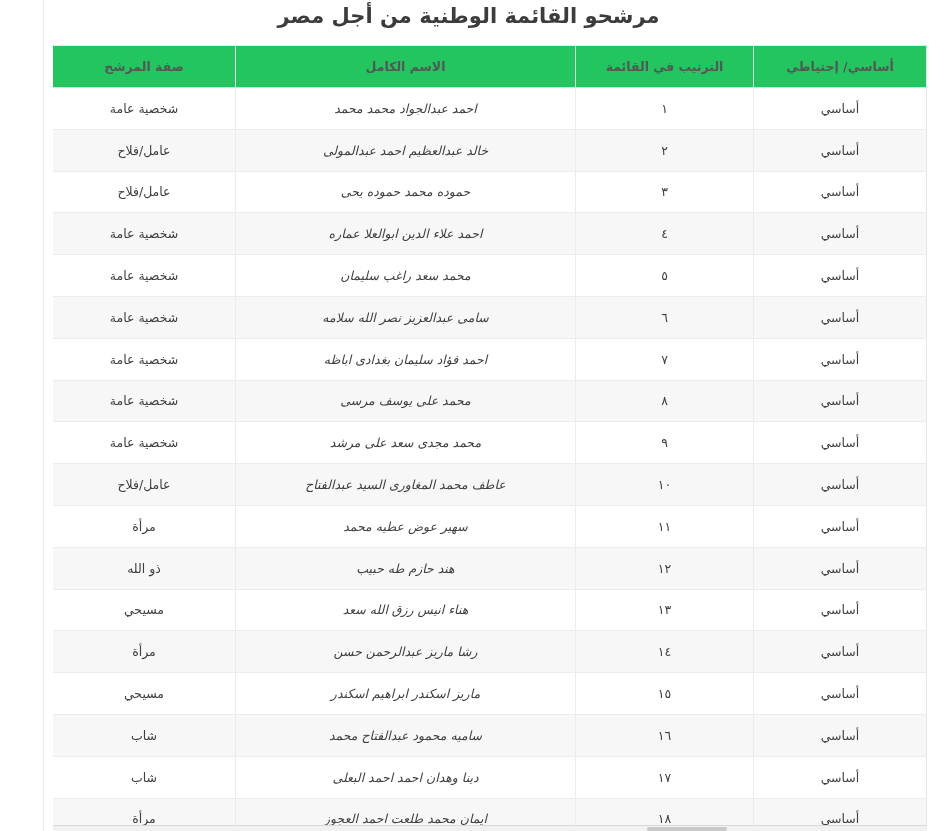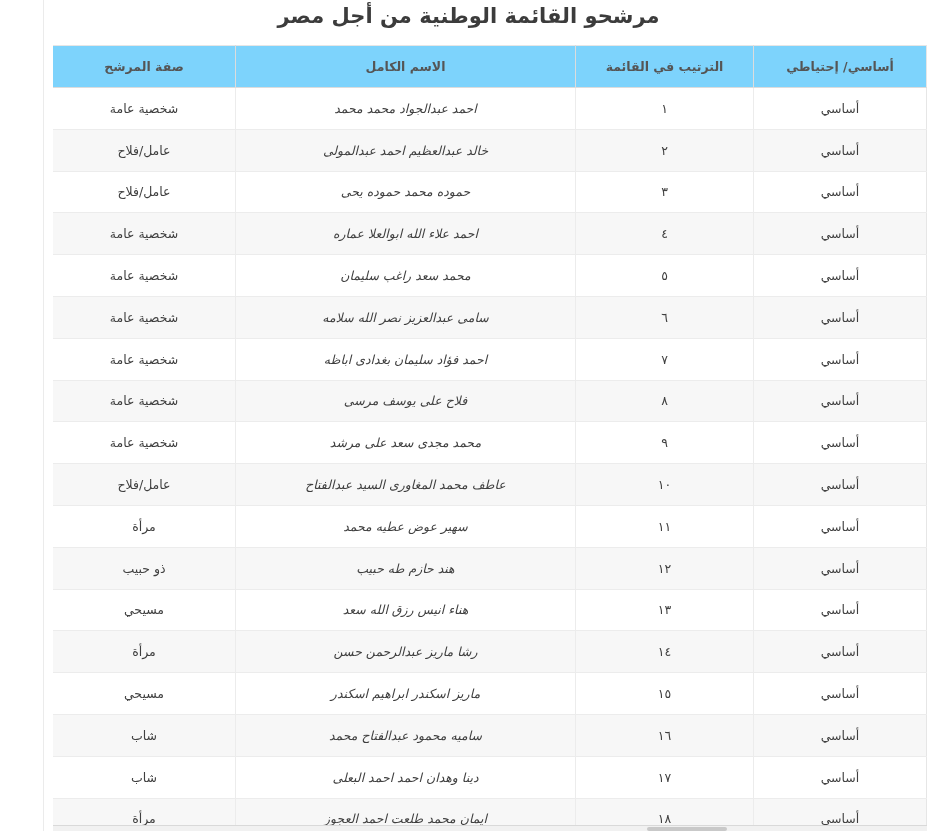--- a/index.html
+++ b/index.html
@@ -57,21 +57,21 @@
   table.candidates {
     width: 100%;
     border-collapse: collapse;
     table-layout: fixed;
     background: #ffffff;
     border: 1px solid #e6e6e6;
     border-bottom: none;
   }
 
   table.candidates thead th {
-    background: #7dd3fc;
+    background: #22c55e;
     color: #555555;
     font-size: 12.5px;
     font-weight: bold;
     height: 41px;
     padding: 0 14px;
     text-align: center;
     border-left: 1px solid #dcdcdc;
     border-bottom: 1px solid #dcdcdc;
     white-space: nowrap;
   }
@@ -167,21 +167,21 @@
           </tr>
           <tr>
             <td class="cell-status">أساسي</td>
             <td class="cell-order">٣</td>
             <td class="cell-name">حموده محمد حموده يحى</td>
             <td class="cell-trait">عامل/فلاح</td>
           </tr>
           <tr>
             <td class="cell-status">أساسي</td>
             <td class="cell-order">٤</td>
-            <td class="cell-name">احمد علاء الله ابوالعلا عماره</td>
+            <td class="cell-name">احمد علاء الدين ابوالعلا عماره</td>
             <td class="cell-trait">شخصية عامة</td>
           </tr>
           <tr>
             <td class="cell-status">أساسي</td>
             <td class="cell-order">٥</td>
             <td class="cell-name">محمد سعد راغب سليمان</td>
             <td class="cell-trait">شخصية عامة</td>
           </tr>
           <tr>
             <td class="cell-status">أساسي</td>
@@ -191,21 +191,21 @@
           </tr>
           <tr>
             <td class="cell-status">أساسي</td>
             <td class="cell-order">٧</td>
             <td class="cell-name">احمد فؤاد سليمان بغدادى اباظه</td>
             <td class="cell-trait">شخصية عامة</td>
           </tr>
           <tr>
             <td class="cell-status">أساسي</td>
             <td class="cell-order">٨</td>
-            <td class="cell-name">فلاح على يوسف مرسى</td>
+            <td class="cell-name">محمد على يوسف مرسى</td>
             <td class="cell-trait">شخصية عامة</td>
           </tr>
           <tr>
             <td class="cell-status">أساسي</td>
             <td class="cell-order">٩</td>
             <td class="cell-name">محمد مجدى سعد على مرشد</td>
             <td class="cell-trait">شخصية عامة</td>
           </tr>
           <tr>
             <td class="cell-status">أساسي</td>
@@ -216,21 +216,21 @@
           <tr>
             <td class="cell-status">أساسي</td>
             <td class="cell-order">١١</td>
             <td class="cell-name">سهير عوض عطيه محمد</td>
             <td class="cell-trait">مرأة</td>
           </tr>
           <tr>
             <td class="cell-status">أساسي</td>
             <td class="cell-order">١٢</td>
             <td class="cell-name">هند حازم طه حبيب</td>
-            <td class="cell-trait">ذو حبيب</td>
+            <td class="cell-trait">ذو الله</td>
           </tr>
           <tr>
             <td class="cell-status">أساسي</td>
             <td class="cell-order">١٣</td>
             <td class="cell-name">هناء انيس رزق الله سعد</td>
             <td class="cell-trait">مسيحي</td>
           </tr>
           <tr>
             <td class="cell-status">أساسي</td>
             <td class="cell-order">١٤</td>

